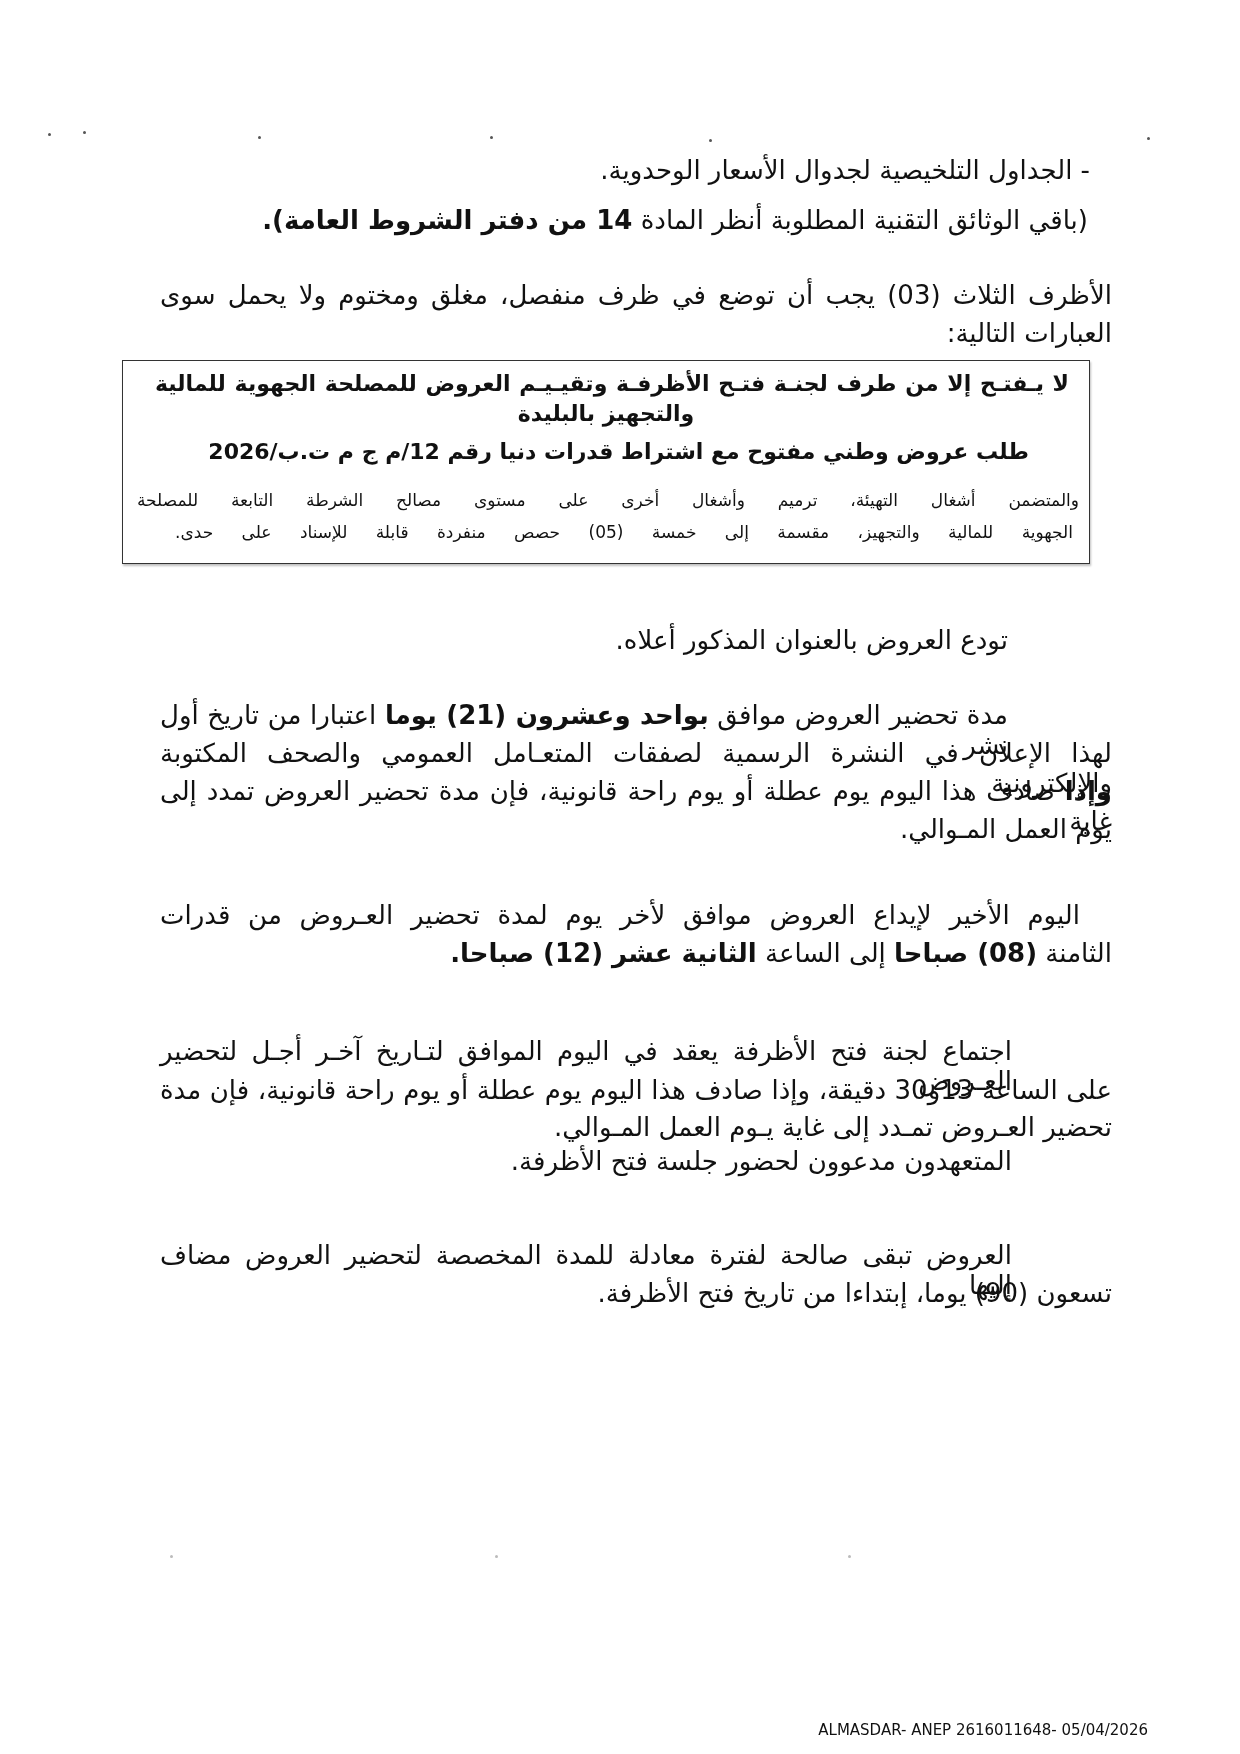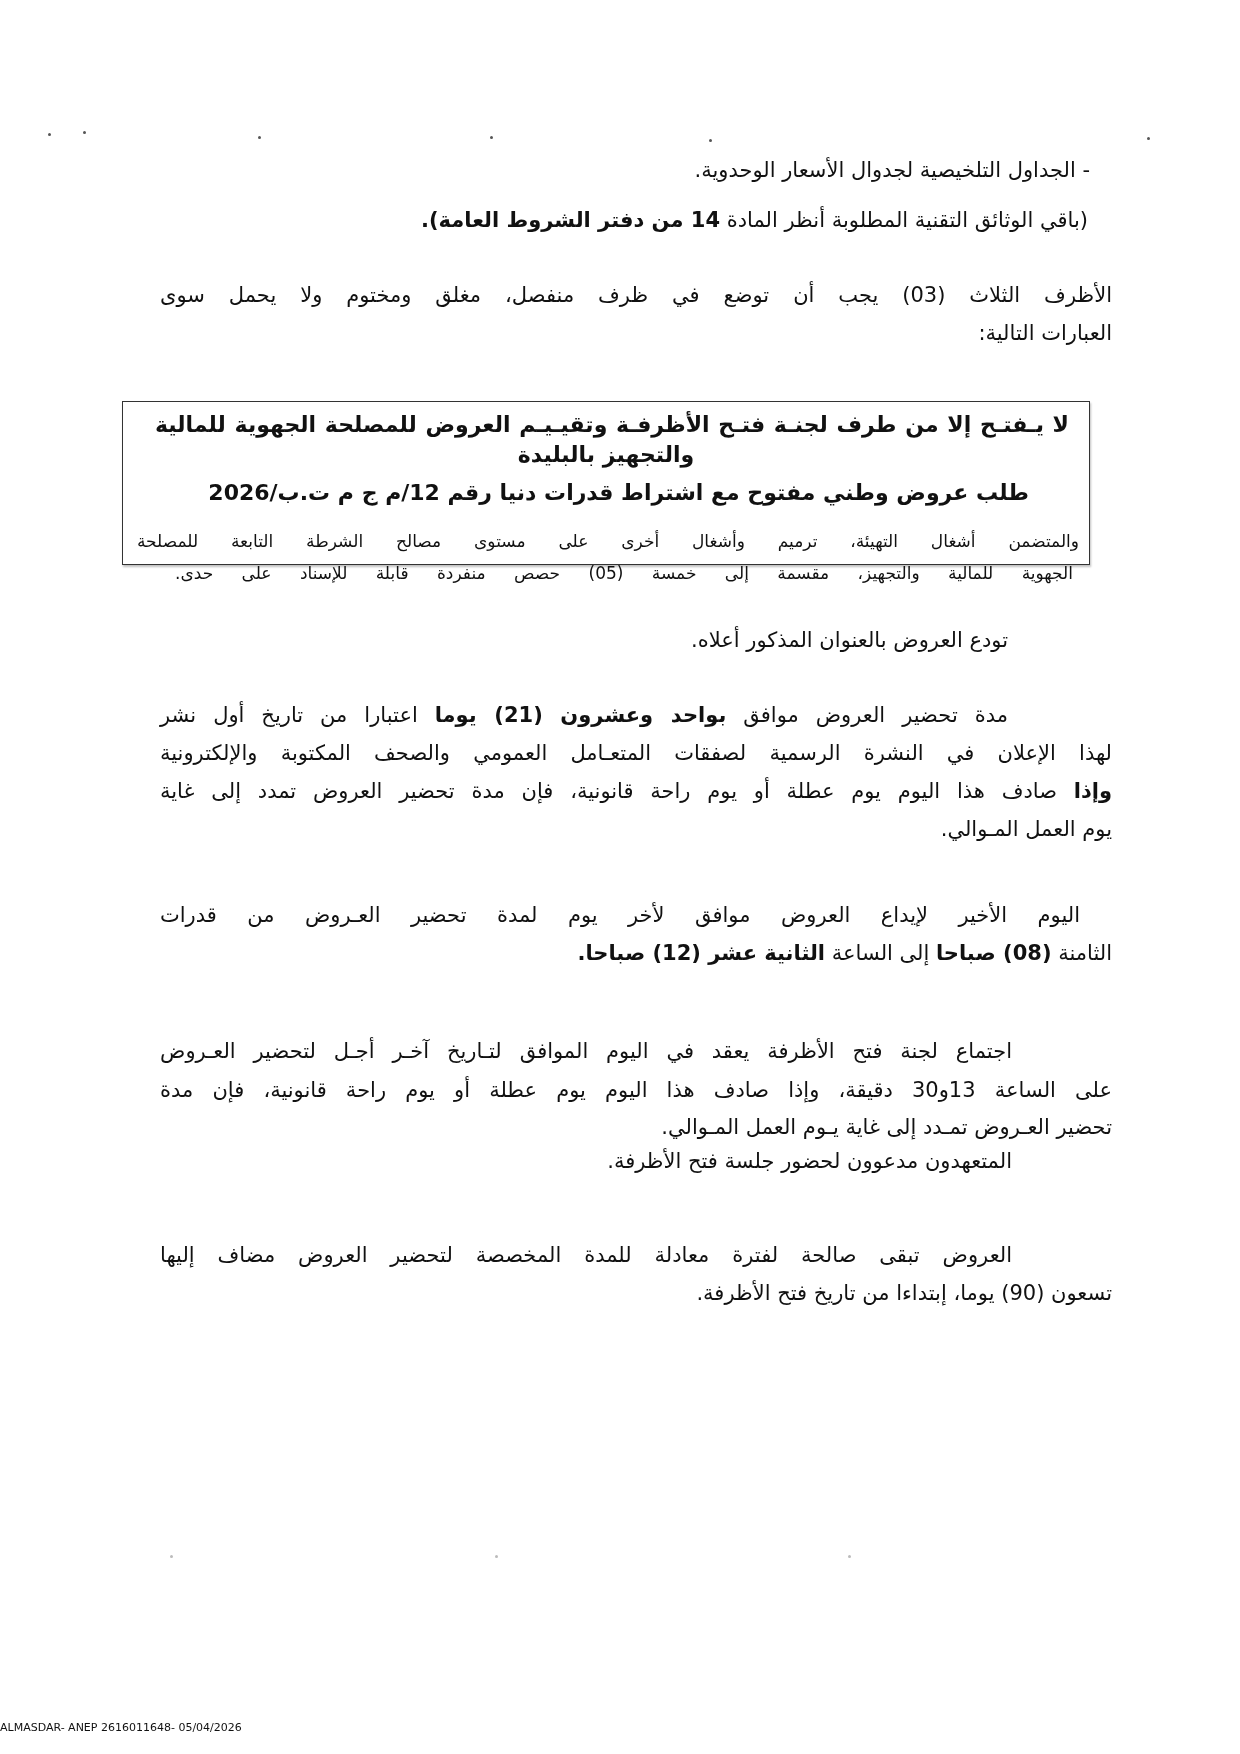--- a/index.html
+++ b/index.html
@@ -4,43 +4,42 @@
   <style>
     html, body { margin: 0; padding: 0; background: #ffffff; }
     body {
       width: 1240px; height: 1754px; position: relative; overflow: hidden;
       font-family: "DejaVu Sans", "Liberation Sans", sans-serif;
       color: #111111;
     }
     .page { position: absolute; left: 0; top: 0; width: 1240px; height: 1754px; }
     .line {
       position: absolute; direction: rtl; text-align: right;
-      font-size: 21px; line-height: 30px; white-space: nowrap;
+      font-size: 26px; line-height: 30px; white-space: nowrap;
       right: 128px;
     }
     .justify { text-align: justify; text-align-last: justify; white-space: normal; }
     b { font-weight: bold; }
     .box {
-      position: absolute; left: 122px; top: 360px; width: 968px; height: 164px;
+      position: absolute; left: 122px; top: 360px; width: 968px; height: 204px;
       border: 1.5px solid #333333; box-sizing: border-box;
       box-shadow: 1px 2px 2px rgba(0,0,0,0.25);
-      margin-top: 41px;
     }
     .box .bline {
       position: absolute; direction: rtl; left: 0; right: 0; white-space: nowrap;
       font-size: 22px; line-height: 30px; font-weight: bold; text-align: center;
     }
     .box .rline {
       position: absolute; direction: rtl; right: 10px; left: 14px; white-space: nowrap;
       font-size: 17px; line-height: 30px; text-align: justify; text-align-last: justify;
     }
     .speck { position: absolute; width: 3px; height: 3px; background: #555; border-radius: 50%; }
     .footer {
-      position: absolute; left: 0; width: 1148px; top: 1721px; text-align: left;
-      font-family: "DejaVu Sans", "Liberation Sans", sans-serif; font-size: 11px; color: #111;
+      position: absolute; left: 0; width: 1148px; top: 1721px; text-align: right;
+      font-family: "DejaVu Sans", "Liberation Sans", sans-serif; font-size: 15px; color: #111;
       direction: ltr;
     }
   </style>
 </head>
 <body>
 
 <div class="page">
 
   <div class="speck" style="left:48px;top:133px;"></div>
   <div class="speck" style="left:83px;top:131px;"></div>

